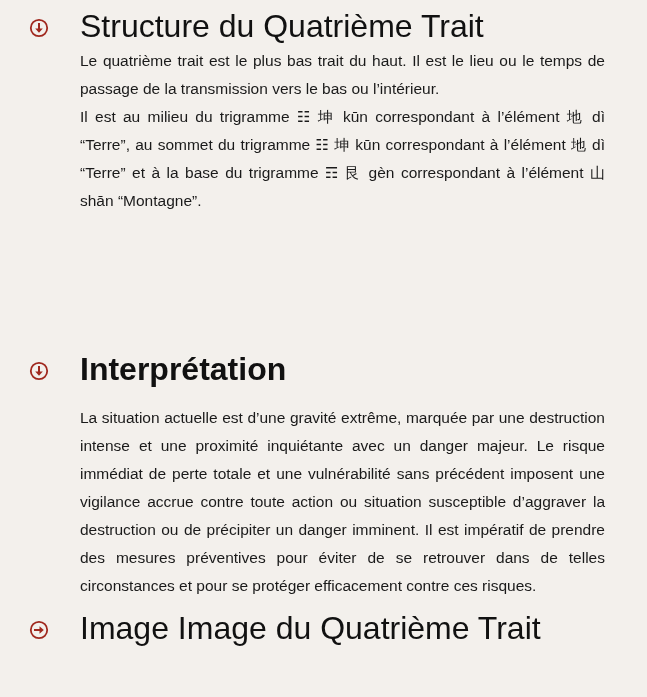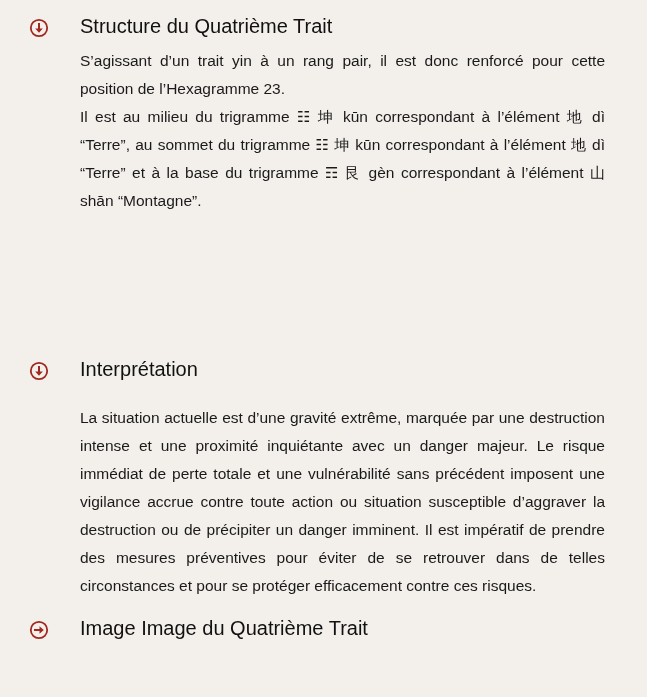--- a/index.html
+++ b/index.html
@@ -26,21 +26,21 @@
       width: 20px;
       height: 20px;
       cursor: pointer;
     }
     .toggle-icon svg { display: block; }
     .heading {
       position: absolute;
       left: 80px;
       margin: 0;
       font-weight: normal;
-      font-size: 20px;
+      font-size: 32px;
       line-height: 32px;
       color: #111;
       white-space: nowrap;
     }
     .body-text {
       position: absolute;
       left: 80px;
       width: 525px;
       font-size: 15.5px;
       line-height: 28px;
@@ -62,34 +62,34 @@
 <div class="section" style="top:0;">
   <span class="toggle-icon" style="top:18px;">
     <svg width="20" height="20" viewBox="0 0 20 20">
       <circle cx="10" cy="10" r="8.2" fill="none" stroke="#a0281e" stroke-width="1.8"></circle>
       <line x1="10" y1="5" x2="10" y2="12" stroke="#a0281e" stroke-width="2"></line>
       <polygon points="6.2,10.5 13.8,10.5 10,14.8" fill="#a0281e"></polygon>
     </svg>
   </span>
   <h2 class="heading" style="top:10px;">Structure du Quatrième Trait</h2>
   <div class="body-text" style="top:47px;">
-    <p>S’agissant d’un trait yin à un rang pair, il est donc renforcé pour cette position de l’Hexagramme 23.</p>
+    <p>Le quatrième trait est le plus bas trait du haut. Il est le lieu ou le temps de passage de la transmission vers le bas ou l’intérieur.</p>
     <p><span>Il est au milieu du trigramme </span><span class="cjk">☷</span> <span class="cjk">坤</span><span> kūn correspondant à l’élément </span><span class="cjk">地</span><span> dì “Terre”, au sommet du trigramme </span><span class="cjk">☷</span> <span class="cjk">坤</span><span> kūn correspondant à l’élément </span><span class="cjk">地</span><span> dì “Terre” et à la base du trigramme </span><span class="cjk">☶</span> <span class="cjk">艮</span><span> gèn correspondant à l’élément </span><span class="cjk">山</span><span> shān “Montagne”.</span></p>
   </div>
 </div>
 
 <div class="section" style="top:0;">
   <span class="toggle-icon" style="top:361px;">
     <svg width="20" height="20" viewBox="0 0 20 20">
       <circle cx="10" cy="10" r="8.2" fill="none" stroke="#a0281e" stroke-width="1.8"></circle>
       <line x1="10" y1="5" x2="10" y2="12" stroke="#a0281e" stroke-width="2"></line>
       <polygon points="6.2,10.5 13.8,10.5 10,14.8" fill="#a0281e"></polygon>
     </svg>
   </span>
-  <h2 class="heading" style="top:353px;">Interprétation</h2>
+  <h2 class="heading" style="top:353px;font-weight:bold;">Interprétation</h2>
   <div class="body-text" style="top:404px;">
     <p>La situation actuelle est d’une gravité extrême, marquée par une destruction intense et une proximité inquiétante avec un danger majeur. Le risque immédiat de perte totale et une vulnérabilité sans précédent imposent une vigilance accrue contre toute action ou situation susceptible d’aggraver la destruction ou de précipiter un danger imminent. Il est impératif de prendre des mesures préventives pour éviter de se retrouver dans de telles circonstances et pour se protéger efficacement contre ces risques.</p>
   </div>
 </div>
 
 <div class="section" style="top:0;">
   <span class="toggle-icon" style="top:620px;">
     <svg width="20" height="20" viewBox="0 0 20 20">
       <circle cx="10" cy="10" r="8.2" fill="none" stroke="#a0281e" stroke-width="1.8"></circle>
       <line x1="5" y1="10" x2="12" y2="10" stroke="#a0281e" stroke-width="2"></line>

